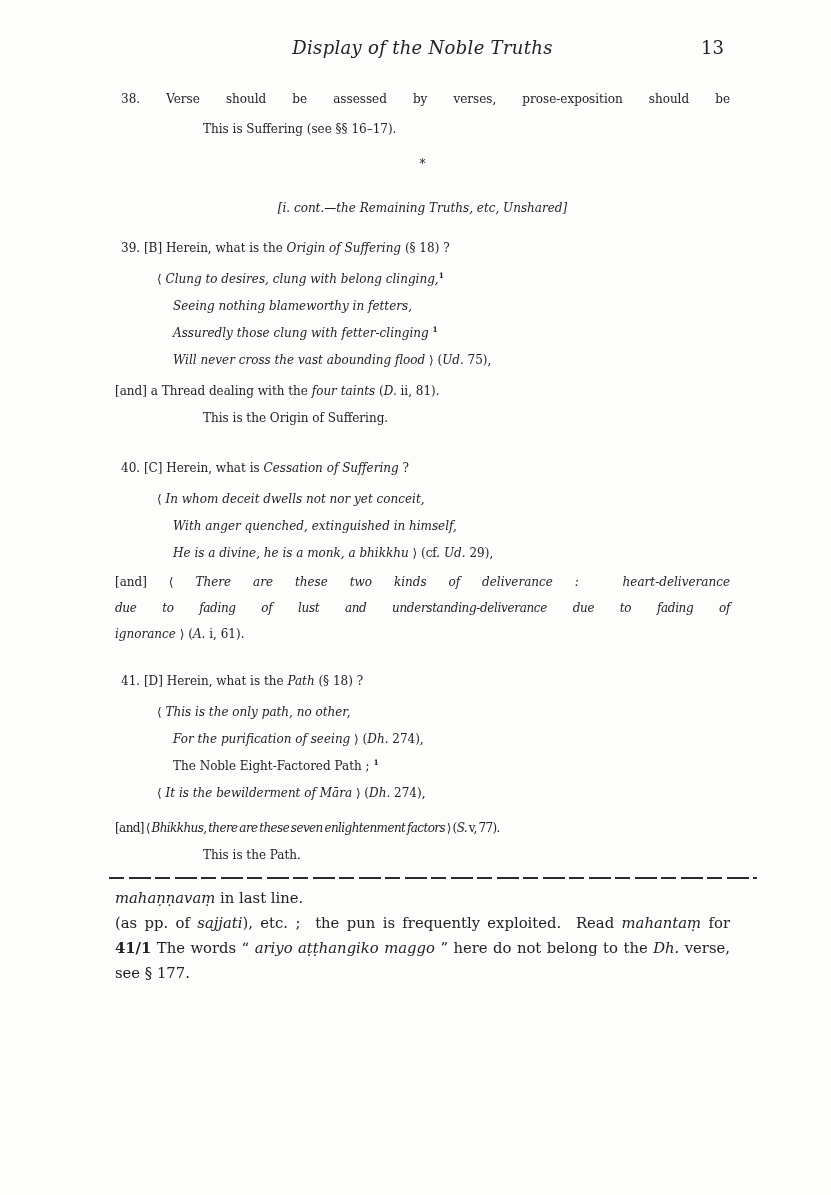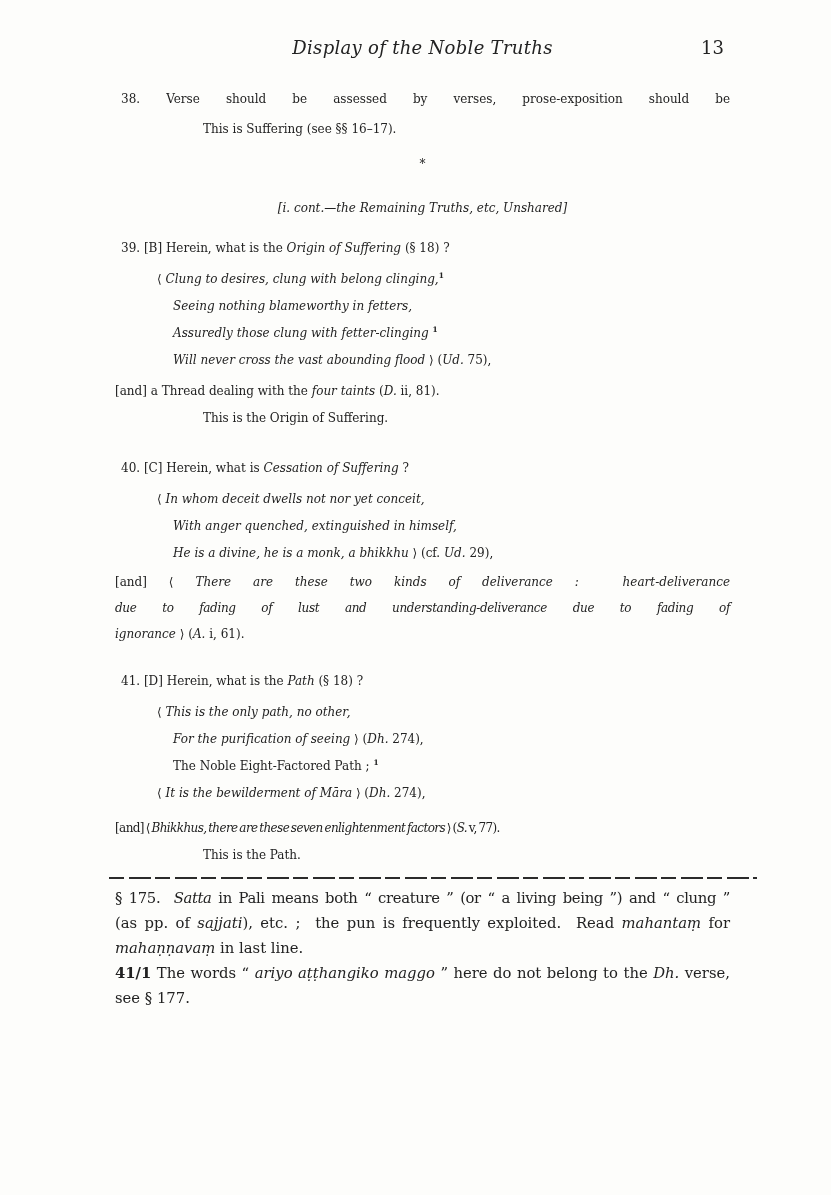--- a/index.html
+++ b/index.html
@@ -97,23 +97,22 @@
         <div class="block" style="margin-top: 8px; line-height: 27px;">
           <div class="line tight"><span class="r">[and] ⟨ </span><span class="i">Bhikkhus, there are these seven enlightenment factors</span><span class="r"> ⟩ (</span><span class="i">S.</span><span class="r"> v, 77).</span></div>
           <div class="line" style="padding-left: 88px;"><span class="r">This is the Path.</span></div>
         </div>
       </main>
 
     <div class="fnrule"></div>
 
     <section class="footnotes" id="footnote-blocks">
         <div class="block" style="line-height: 25px;">
-          <div class="line just sq"><span class="r">§ 175.  </span><span class="i">Satta</span><span class="r"> in Pali means both “ creature ” (or “ a living being ”) and “ clung ”</span></div>
+          <div class="line"><span class="i">mahaṇṇavaṃ</span><span class="r"> in last line.</span></div>
           <div class="line just"><span class="r">(as pp. of </span><span class="i">sajjati</span><span class="r">), etc. ;  the pun is frequently exploited.  Read </span><span class="i">mahantaṃ</span><span class="r"> for</span></div>
-          <div class="line"><span class="i">mahaṇṇavaṃ</span><span class="r"> in last line.</span></div>
         </div>
         <div class="block" style="line-height: 25px;">
           <div class="line just"><span class="b">41/1</span><span class="r"> The words “ </span><span class="i">ariyo aṭṭhangiko maggo</span><span class="r"> ” here do not belong to the </span><span class="i">Dh.</span><span class="r"> verse,</span></div>
           <div class="line"><span class="r">see § 177.</span></div>
         </div>
       </section>
 
   </div>
 </div>
 

